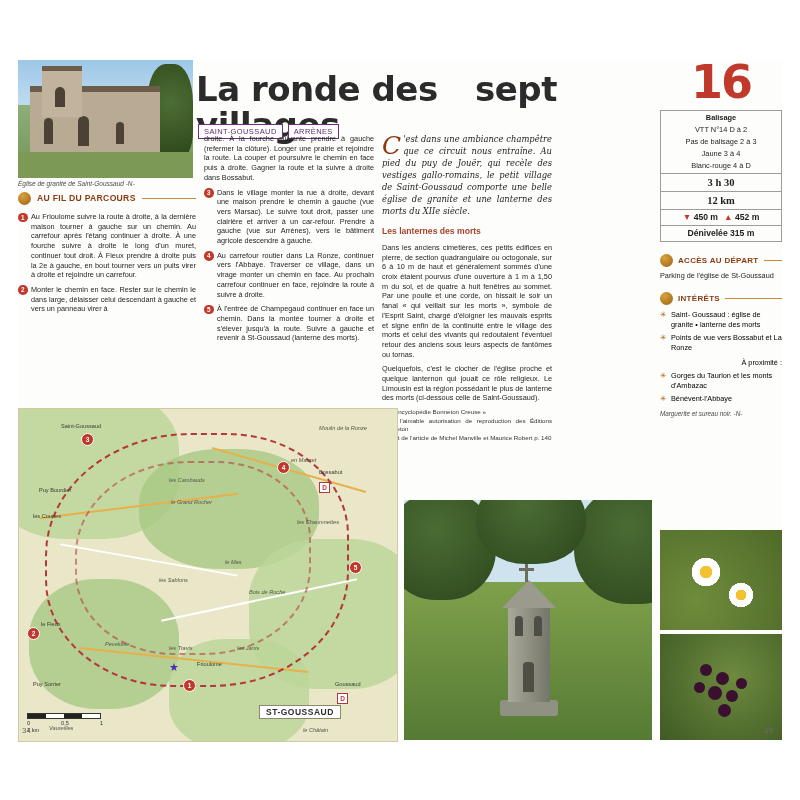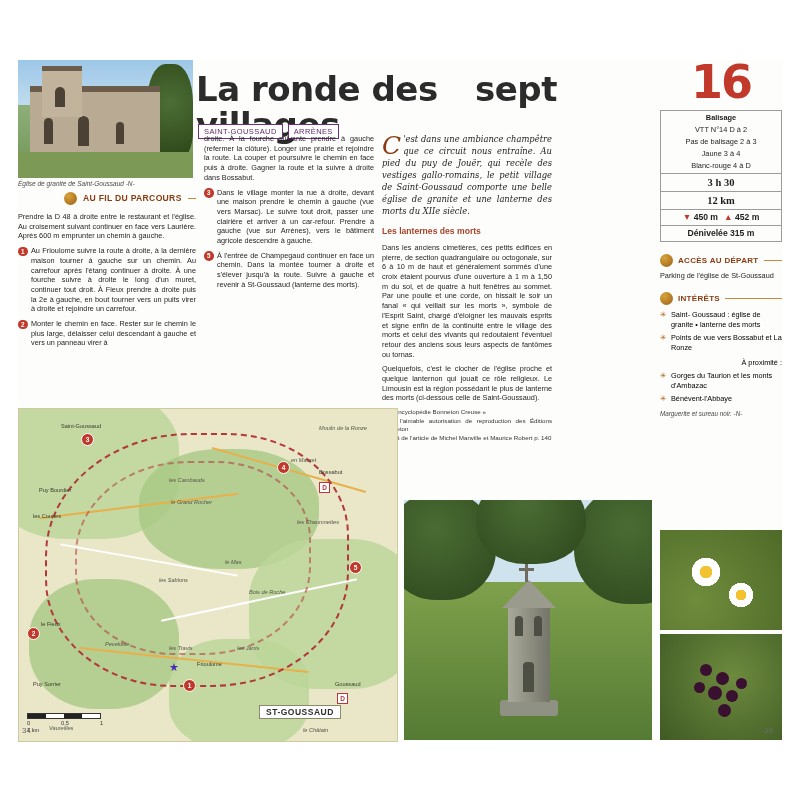--- a/index.html
+++ b/index.html
@@ -122,21 +122,20 @@
   }
   .col1 { left: 18px; top: 192px; width: 178px; }
   .col2 { left: 204px; top: 134px; width: 170px; }
   .col3 { left: 382px; top: 134px; width: 170px; }
 
   .section-head {
     display: flex;
     align-items: center;
     gap: 6px;
     margin-bottom: 7px;
-    margin-left: 46px;
   }
   .bullet-dot {
     width: 13px;
     height: 13px;
     border-radius: 50%;
     background: #b8860b;
     background: radial-gradient(circle at 35% 30%, #d8a43a, #9a5f16);
     flex: 0 0 auto;
   }
   .section-title {
@@ -545,36 +544,39 @@
     <div class="tag">SAINT-GOUSSAUD</div>
     <div class="tag">ARRÈNES</div>
   </div>
 
   <div class="col col1">
     <div class="section-head">
       <div class="bullet-dot"></div>
       <div class="section-title">AU FIL DU PARCOURS</div>
       <div class="head-rule"></div>
     </div>
-    <p class="para">Prendre la D 48 à droite entre le restaurant et l'église. Au croisement suivant continuer en face vers Laurière. Après 600 m emprunter un chemin à gauche.</p>
     <div class="step">
       <span class="step-num">1</span>
       <span>Au Frioulome suivre la route à droite, à la dernière maison tourner à gauche sur un chemin. Au carrefour après l'étang continuer à droite. À une fourche suivre à droite le long d'un muret, continuer tout droit. À Fieux prendre à droite puis la 2e à gauche, en bout tourner vers un puits virer à droite et rejoindre un carrefour.</span>
     </div>
     <div class="step">
       <span class="step-num">2</span>
-      <span>Monter le chemin en face. Rester sur le chemin le plus large, délaisser celui descendant à gauche et vers un panneau virer à</span>
+      <span>Monter le chemin en face. Rester sur le chemin le dans large, délaisser celui descendant à gauche et vers un panneau virer à</span>
     </div>
   </div>
 
   <div class="col col2">
     <p class="para">droite. À la fourche suivante prendre à gauche (refermer la clôture). Longer une prairie et rejoindre la route. La couper et poursuivre le chemin en face puis à droite. Gagner la route et la suivre à droite dans Bossabut.</p>
     <div class="step">
       <span class="step-num">3</span>
       <span>Dans le village monter la rue à droite, devant une maison prendre le chemin à gauche (vue vers Marsac). Le suivre tout droit, passer une clairière et arriver à un car-refour. Prendre à gauche (vue sur Arrènes), vers le bâtiment agricole descendre à gauche.</span>
+    </div>
+    <div class="step">
+      <span class="step-num">4</span>
+      <span>Au carrefour routier dans La Ronze, continuer vers l'Abbaye. Traverser ce village, dans un virage monter un chemin en face. Au prochain carrefour continuer en face, rejoindre la route à suivre à droite.</span>
     </div>
     <div class="step">
       <span class="step-num">5</span>
       <span>À l'entrée de Champegaud continuer en face un chemin. Dans la montée tourner à droite et s'élever jusqu'à la route. Suivre à gauche et revenir à St-Goussaud (lanterne des morts).</span>
     </div>
   </div>
 
   <div class="col col3">
     <div class="intro">
       <span class="dropcap">C</span><span>'est dans une ambiance champêtre que ce circuit nous entraîne. Au pied du puy de Jouër, qui recèle des vestiges gallo-romains, le petit village de Saint-Goussaud comporte une belle église de granite et une lanterne des morts du XIIe siècle.</span>

